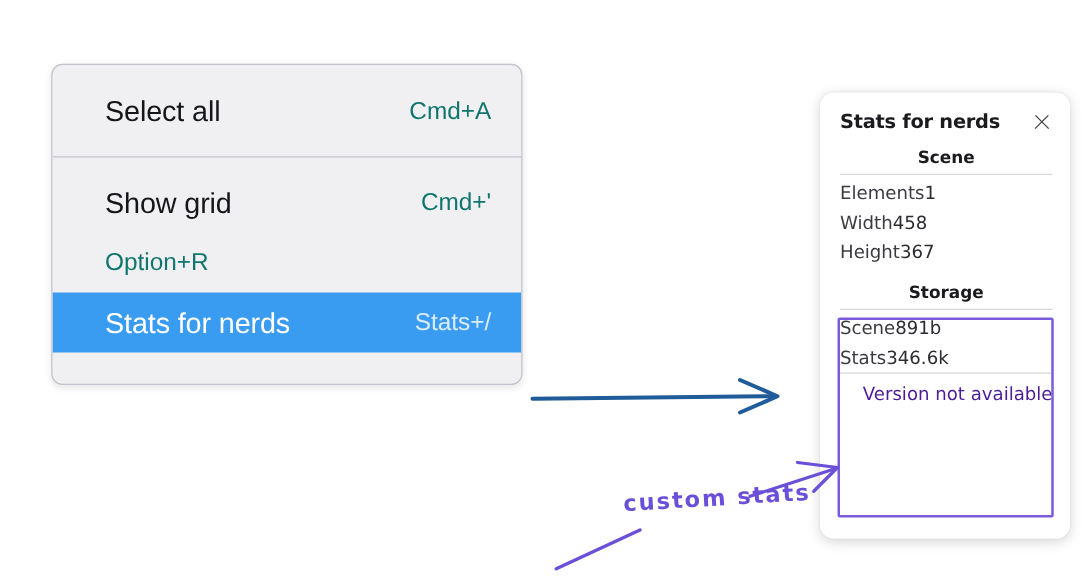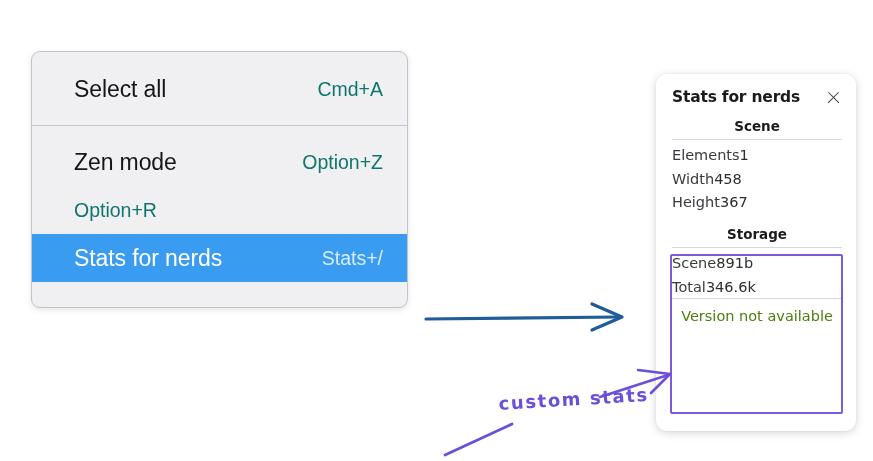--- a/index.html
+++ b/index.html
@@ -12,21 +12,21 @@
     height: 461px;
     position: relative;
     overflow: hidden;
     font-family: "Liberation Sans", sans-serif;
     -webkit-font-smoothing: antialiased;
   }
 
   
   #context-menu {
     position: absolute;
-    left: 31px;
+    left: 41px;
     top: 51px;
     width: 377px;
     background: #f0f0f2;
     border: 1px solid #c2c4cb;
     border-radius: 9px;
     box-shadow: 0 2px 6px rgba(0,0,0,0.10);
     overflow: hidden;
     box-sizing: border-box;
   }
   .menu-pad-top { height: 13px; }
@@ -126,23 +126,23 @@
     justify-content: flex-start;
     align-items: baseline;
     font-size: 14.5px;
     color: #3a3a40;
     padding: 4px 0 3px 0;
     line-height: 1.15;
   }
   .stat-row .sv { color: #2c2c32; }
   .full-row {
     font-size: 14.5px;
-    color: #4d7c0f;
+    color: #4c1d95;
     padding: 6px 0 4px 0;
-    text-align: center;
+    text-align: right;
   }
 
   
   #custom-stats-box {
     position: absolute;
     left: 670px;
     top: 254px;
     width: 173px;
     height: 160px;
     border: 2.5px solid #7B5BDB;
@@ -179,25 +179,25 @@
   <div class="menu-pad-top"></div>
 
   <div class="menu-row">
     <span class="mi-label">Select all</span>
     <span class="mi-shortcut">Cmd+A</span>
   </div>
 
   <div class="menu-separator"></div>
   <div class="menu-group-gap"></div>
 
-
   <div class="menu-row">
-    <span class="mi-label">Zen mode</span>
-    <span class="mi-shortcut">Option+Z</span>
-  </div>
+    <span class="mi-label">Show grid</span>
+    <span class="mi-shortcut">Cmd+'</span>
+  </div>
+
 
   <div class="menu-row">
     <span class="mi-shortcut">Option+R</span>
   </div>
 
   <div class="menu-row is-selected">
     <span class="mi-label">Stats for nerds</span>
     <span class="mi-shortcut">Stats+/</span>
   </div>
 
@@ -230,21 +230,21 @@
     </div>
 
     <div class="section-head">Storage</div>
     <div class="hr"></div>
 
     <div class="stat-row">
       <span class="sl">Scene</span>
       <span class="sv">891b</span>
     </div>
     <div class="stat-row">
-      <span class="sl">Total</span>
+      <span class="sl">Stats</span>
       <span class="sv">346.6k</span>
     </div>
 
     <div class="hr"></div>
 
     <div class="full-row">Version not available</div>
   </div>
 </div>
 
 <div id="custom-stats-box"></div>

